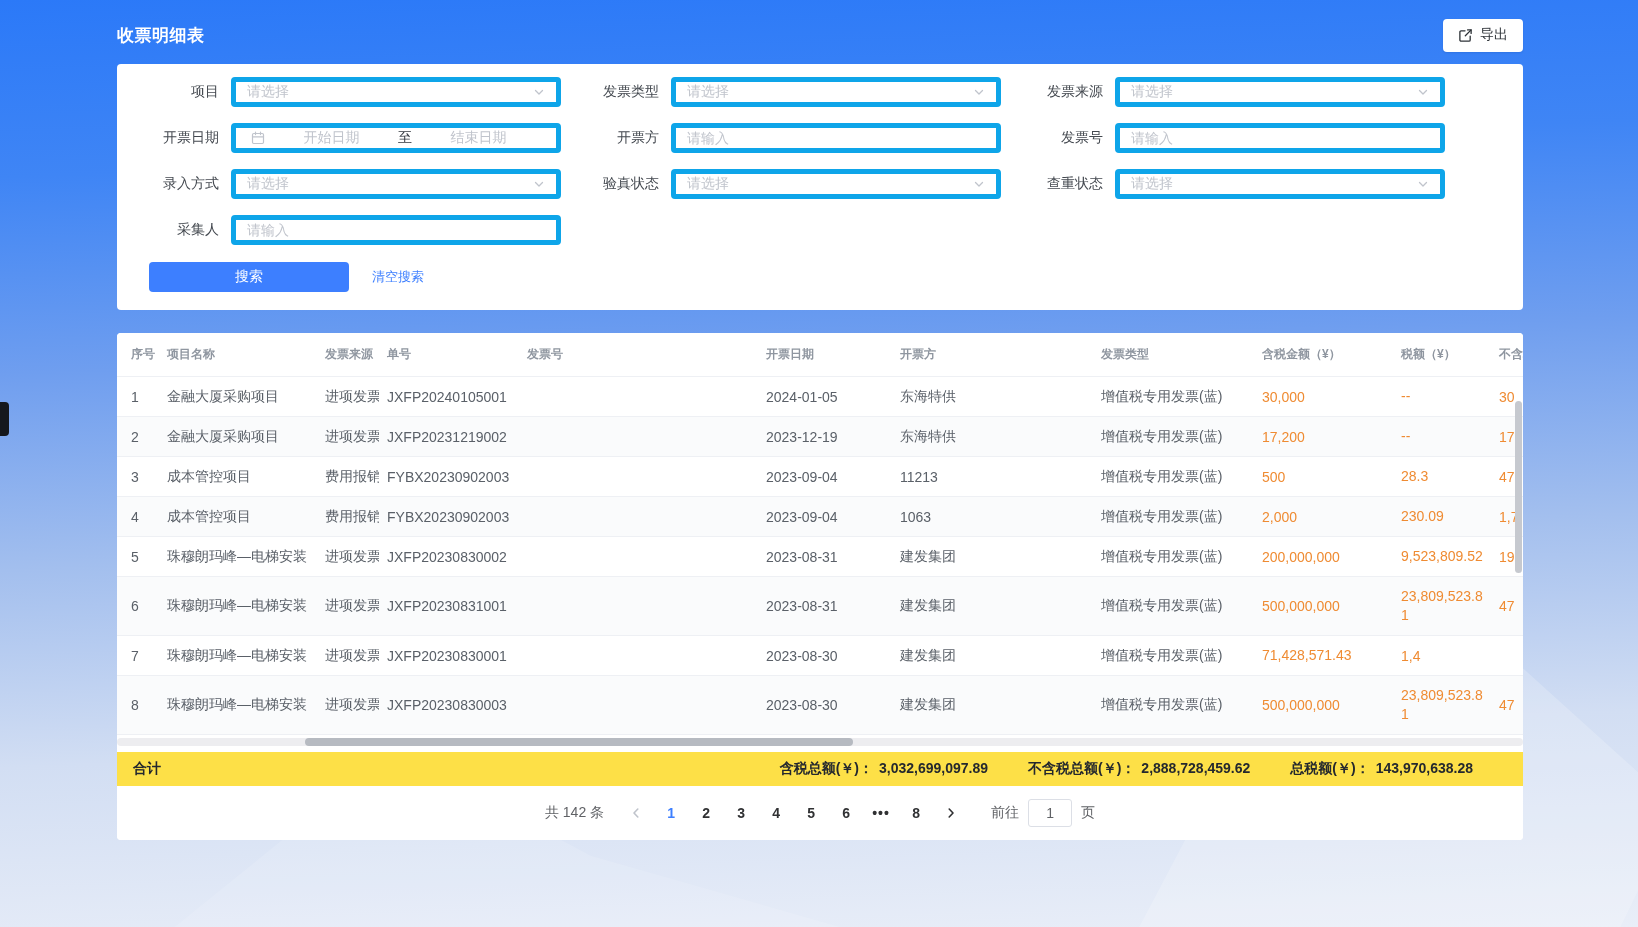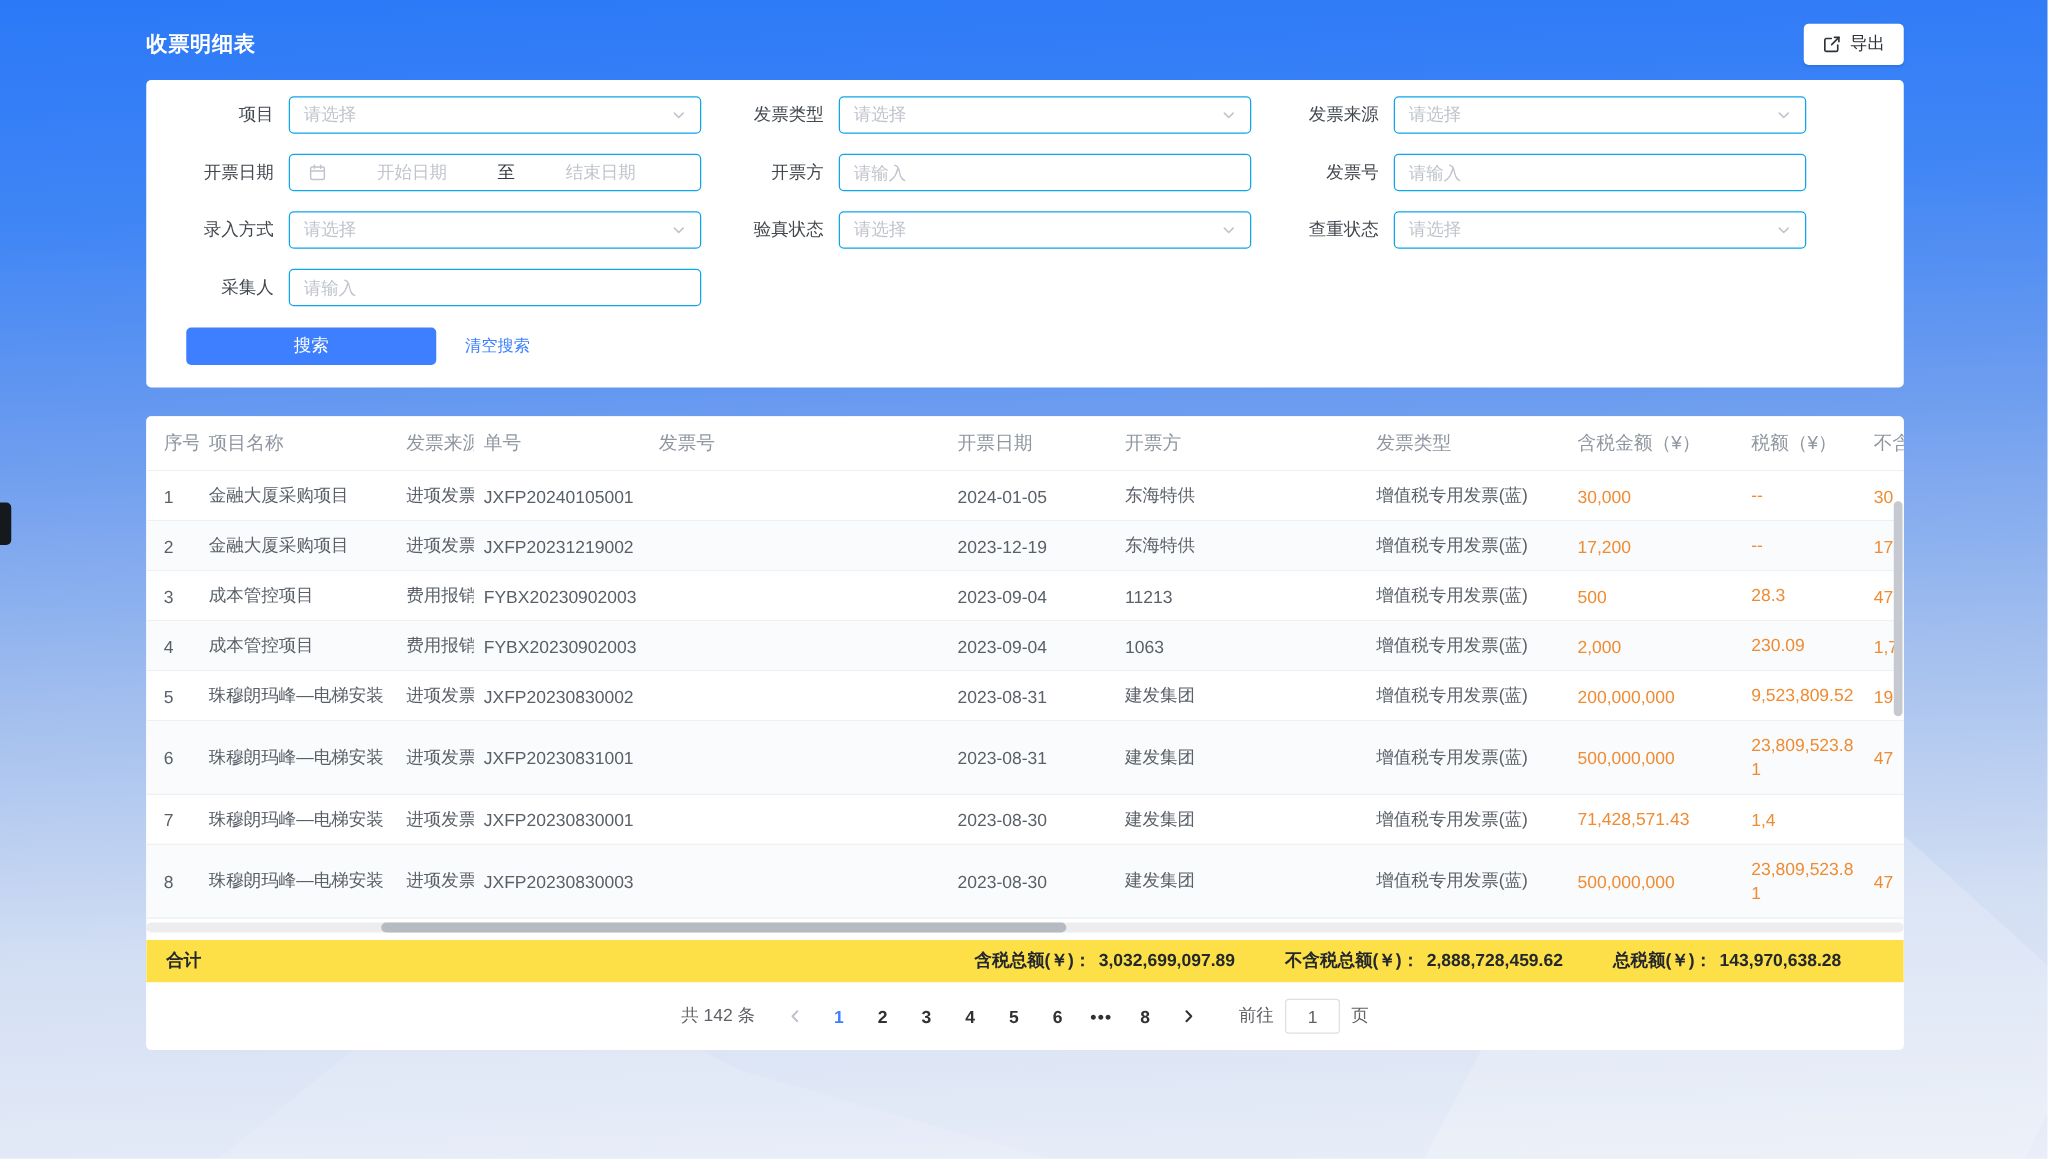--- a/index.html
+++ b/index.html
@@ -26,21 +26,21 @@
         background: #ffffff; border: none; border-radius: 4px; font-size: 14px; color: #2e3338;
         font-family: inherit; cursor: pointer; box-shadow: 0 1px 2px rgba(20,60,140,.18); }
   .export-btn svg { display: block; }
 
   
   .card { background: #ffffff; border-radius: 4px; }
   .search-card { padding: 13px 16px 18px; margin-bottom: 23px; }
   .form-grid { display: grid; grid-template-columns: 440px 444px 444px; row-gap: 16px; }
   .field { display: flex; align-items: center; height: 30px; }
   .flabel { width: 98px; flex: none; text-align: right; padding-right: 12px; font-size: 14px; color: #43484f; }
-  .control { width: 330px; height: 30px; border: 1px solid #0ea5e9; border-radius: 4px; background: #fff;
+  .control { width: 330px; height: 30px; border: 5px solid #0ea5e9; border-radius: 4px; background: #fff;
         display: flex; align-items: center; padding: 0 11px; font-size: 14px; color: #c0c4cc;
         font-family: inherit; cursor: pointer; }
   input.control { cursor: text; color: #333; }
   input.control::placeholder { color: #c0c4cc; }
   .control .ph { color: #c0c4cc; }
   .select .ph { flex: 1; }
   .daterange { padding: 0 15px; cursor: pointer; }
   .daterange .half { flex: 1; text-align: center; }
   .daterange .sep { color: #33383f; font-size: 14px; padding: 0 4px; }
   .actions { margin-top: 17px; padding-left: 16px; display: flex; align-items: center; gap: 23px; }
@@ -48,21 +48,21 @@
         color: #fff; font-size: 14px; font-family: Liberation Sans, sans-serif; cursor: pointer; }
   .link { color: #3d7fff; font-size: 13px; text-decoration: none; cursor: pointer; }
 
   
   .table-card { position: relative; overflow: hidden; padding-bottom: 0; border-radius: 4px; }
   .t-row { display: grid; grid-template-columns: 42px 158px 62px 140px 239px 134px 201px 161px 139px 98px 120px;
         width: 1494px; border-bottom: 1px solid #eef0f4; background: #fff; }
   .t-row.striped { background: #fafbfc; }
   .cell { padding: 10px 8px; display: flex; align-items: center; font-size: 14px; color: #5a6068;
         white-space: nowrap; overflow: hidden; min-height: 39px; }
-  .t-head .cell { color: #8f96a0; font-weight: 400; font-size: 15px; min-height: 43px; }
+  .t-head .cell { color: #8f96a0; font-weight: 700; font-size: 12px; min-height: 43px; }
   .cell.orange { color: #ef8b32; }
   .cell.wrapv { white-space: normal; word-break: break-all; line-height: 19px; align-items: center; }
   .cell.c0 { padding-left: 14px; }
 
   .hscroll { position: relative; height: 8px; margin: 3px 0 6px; background: #ededf0; border-radius: 4px; cursor: pointer; }
   .hthumb { position: absolute; left: 188px; top: 0; width: 548px; height: 8px; background: #b6bac1; border-radius: 4px; }
   .vthumb { position: absolute; right: 1px; top: 68px; width: 7px; height: 172px; background: #c6c9cf; border-radius: 4px; cursor: pointer; z-index: 5; }
 
   .summary-row { height: 34px; background: #fde047; display: flex; align-items: center;
         padding: 0 50px 0 16px; font-size: 14px; color: #24282e; font-weight: 600; }

